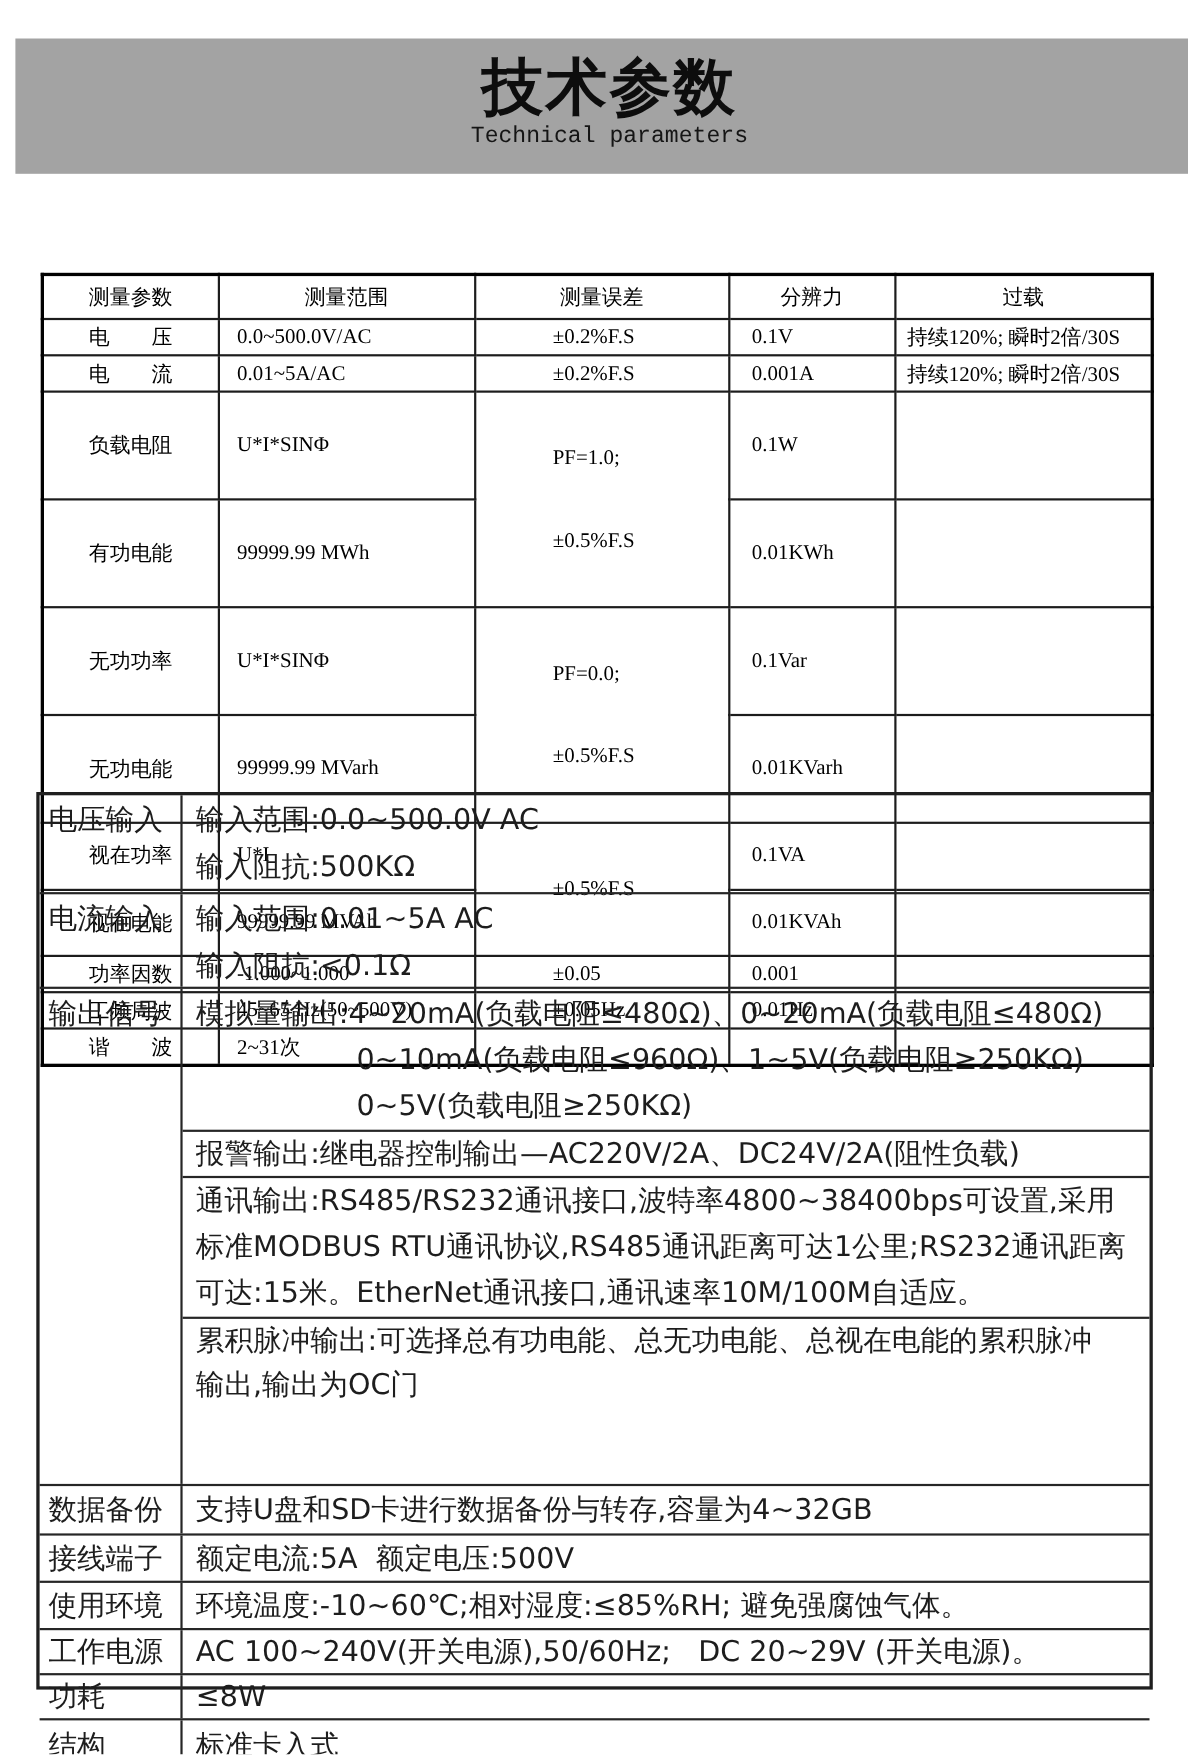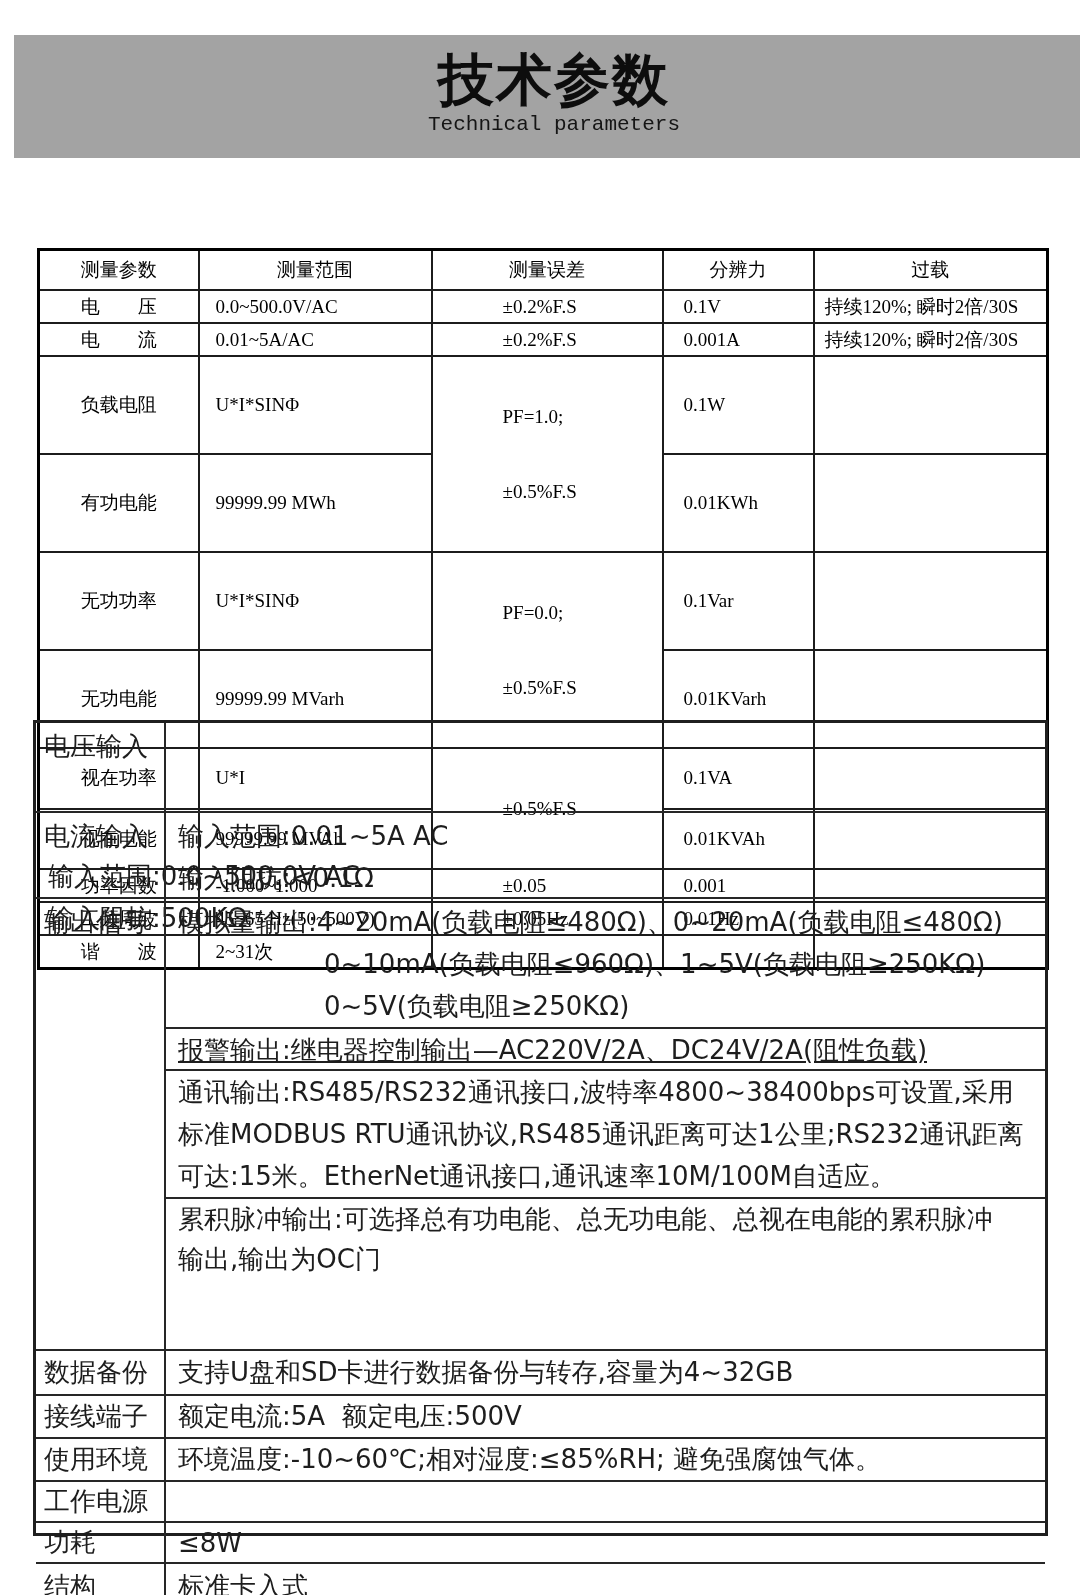--- a/index.html
+++ b/index.html
@@ -21,38 +21,38 @@
   .t1 td.c-error{padding-left:70px;}
   .t1 td.c-error2{padding-left:70px;vertical-align:top;}
   .t1 td.c-error2 div{height:31px;line-height:31px;}
   .t1 td.c-res{padding-left:20px;}
   .t1 td.c-over{padding-left:10px;}
 
   
   .t2{position:absolute;left:33px;top:720px;width:1015px;height:816px;border:3px solid #1f1f1f;box-sizing:border-box;
       font-family:"DejaVu Sans","Liberation Sans",sans-serif;color:#1d1d1d;}
   .t2row{display:flex;border-top:2px solid #262626;box-sizing:border-box;}
-  .t2row.first{border-top:none;flex-direction:column;}
+  .t2row.first{border-top:none;}
   .t2label{width:130px;flex:0 0 130px;border-right:2px solid #262626;padding-left:8px;box-sizing:border-box;font-size:26px;white-space:pre;overflow:hidden;}
   .t2content{flex:1;min-width:0;padding-left:12px;box-sizing:border-box;}
   .t2line{white-space:pre;font-size:26px;overflow:hidden;}
   
   .ml .t2label{line-height:42px;padding-top:2px;}
   .ml .t2content{padding-top:2px;}
   .ml .t2line{line-height:42px;}
   
   .sl .t2label{display:flex;align-items:center;}
   .sl .t2content{display:flex;align-items:center;}
   
   .t2content.subwrap{padding-left:0;}
   .t2sub{border-top:2px solid #262626;padding-left:12px;box-sizing:border-box;}
   .t2sub.firstsub{border-top:none;}
   .t2sub .t2line{line-height:42px;}
   .t2sub.lh40 .t2line{line-height:40px;}
-  .t2sub.smid{display:flex;text-decoration:underline;}
+  .t2sub.smid{display:flex;align-items:center;}
   .t2line.indent{padding-left:146px;}
 </style>
 </head>
 <body>
 
 <div class="page">
 
   <div class="band">
     <div class="title">技术参数</div>
     <div class="subtitle">Technical parameters</div>
@@ -218,20 +218,23 @@
 
     <div class="t2row sl" style="height:43px">
       <div class="t2label">使用环境</div>
       <div class="t2content">
         <div class="t2line">环境温度:-10~60℃;相对湿度:≤85%RH; 避免强腐蚀气体。</div>
       </div>
     </div>
 
     <div class="t2row sl" style="height:41px">
       <div class="t2label">工作电源</div>
+      <div class="t2content">
+        <div class="t2line">AC 100~240V(开关电源),50/60Hz;   DC 20~29V (开关电源)。</div>
+      </div>
     </div>
 
     <div class="t2row sl" style="height:41px">
       <div class="t2label">功耗</div>
       <div class="t2content">
         <div class="t2line">≤8W</div>
       </div>
     </div>
 
     <div class="t2row sl" style="height:47px">

